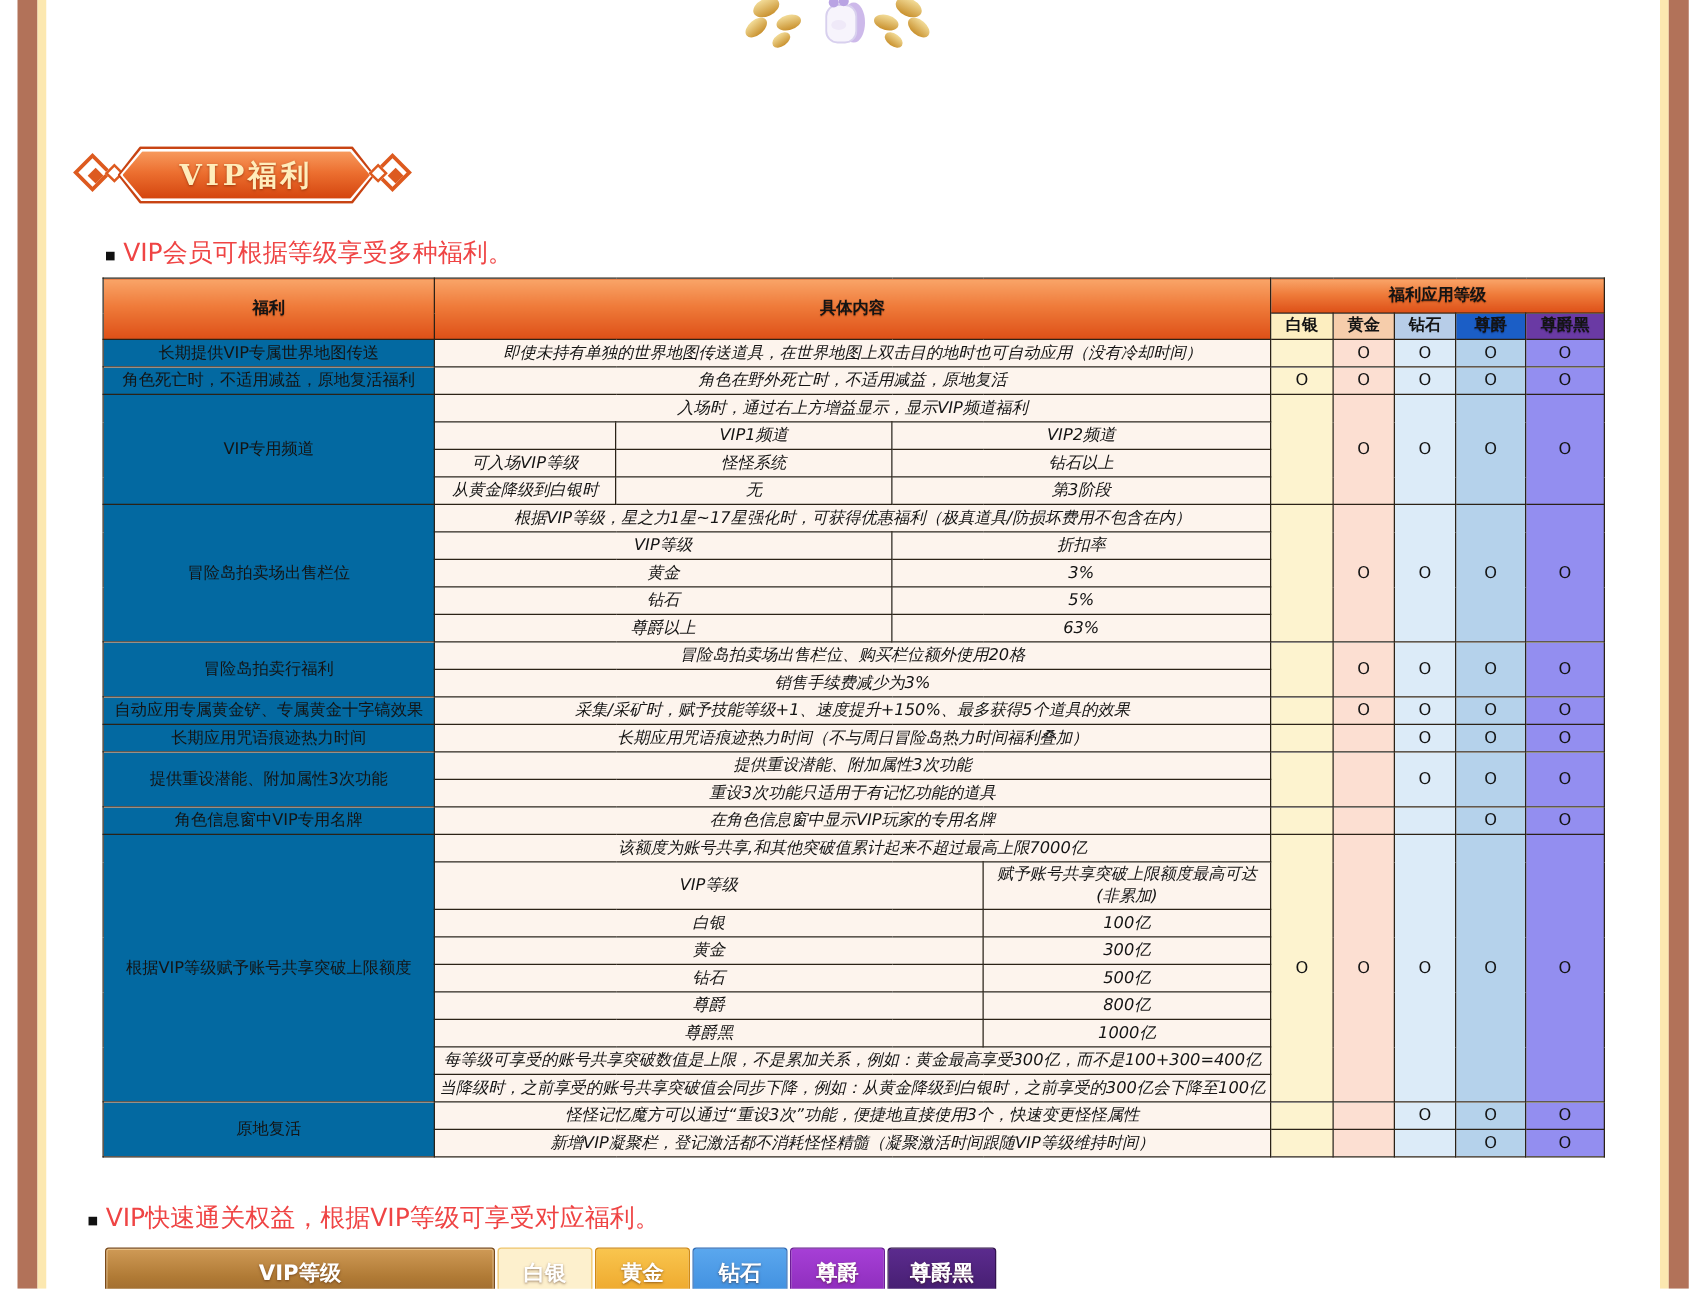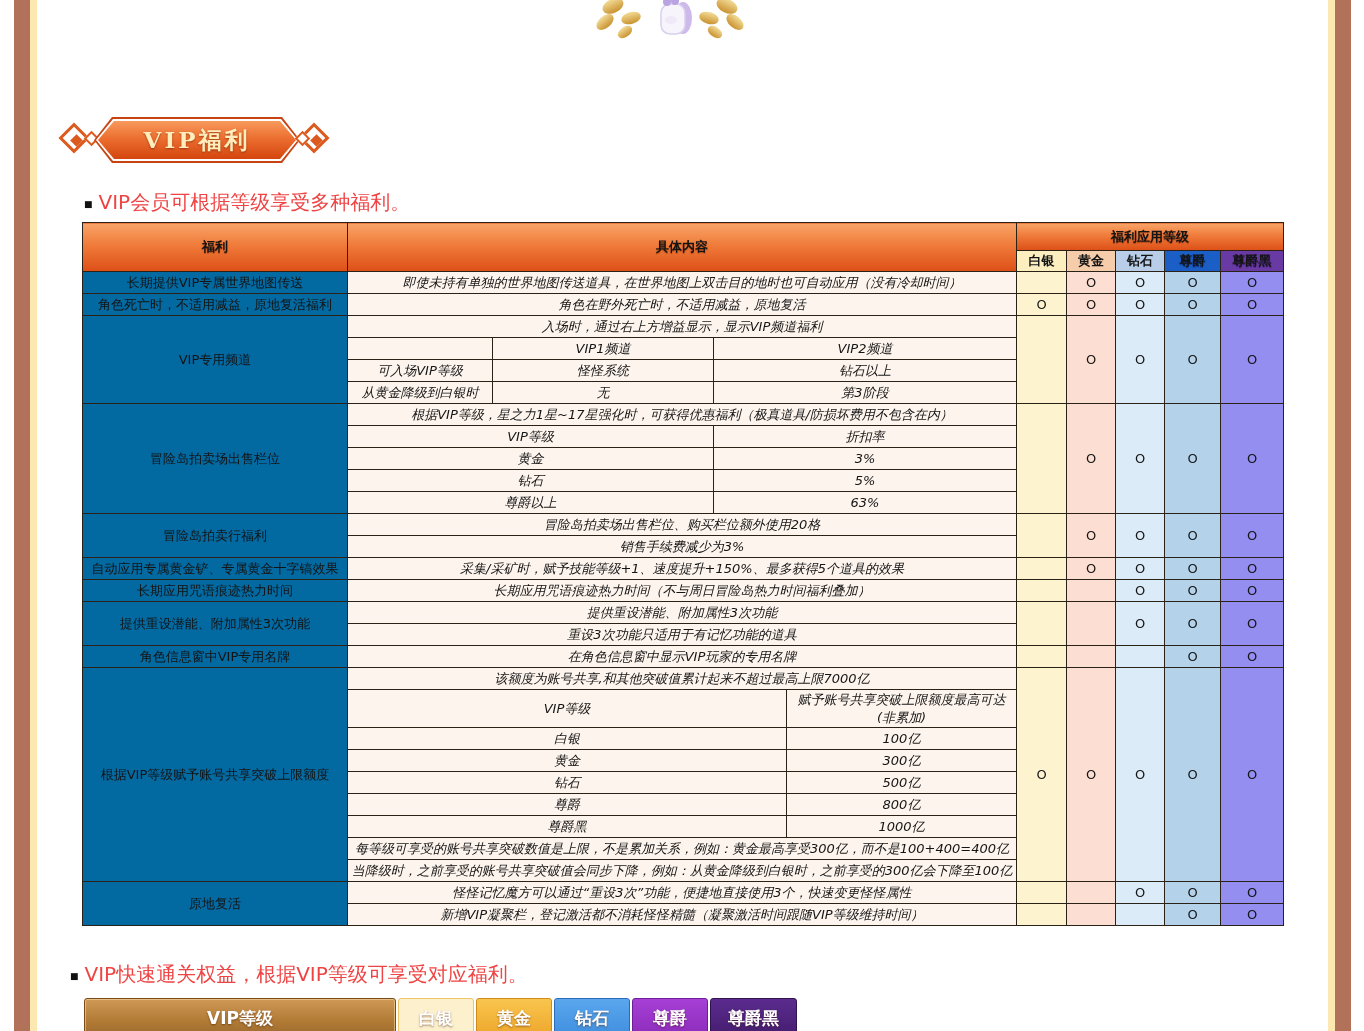--- a/index.html
+++ b/index.html
@@ -315,21 +315,21 @@
   </tr>
   <tr class="rh">
     <td class="c-body" colspan="3">尊爵</td>
     <td class="c-body">800亿</td>
   </tr>
   <tr class="rh">
     <td class="c-body" colspan="3">尊爵黑</td>
     <td class="c-body">1000亿</td>
   </tr>
   <tr class="rh">
-    <td class="c-body note" colspan="4">每等级可享受的账号共享突破数值是上限，不是累加关系，例如：黄金最高享受300亿，而不是100+400=400亿</td>
+    <td class="c-body note" colspan="4">每等级可享受的账号共享突破数值是上限，不是累加关系，例如：黄金最高享受300亿，而不是100+300=400亿</td>
   </tr>
   <tr class="rh">
     <td class="c-body note" colspan="4">当降级时，之前享受的账号共享突破值会同步下降，例如：从黄金降级到白银时，之前享受的300亿会下降至100亿</td>
   </tr>
 
   <tr class="rh">
     <td class="c-label" rowspan="2">原地复活</td>
     <td class="c-body" colspan="4">怪怪记忆魔方可以通过“重设3次”功能，便捷地直接使用3个，快速变更怪怪属性</td>
     <td class="c-silver mark"></td>
     <td class="c-gold mark"></td>

